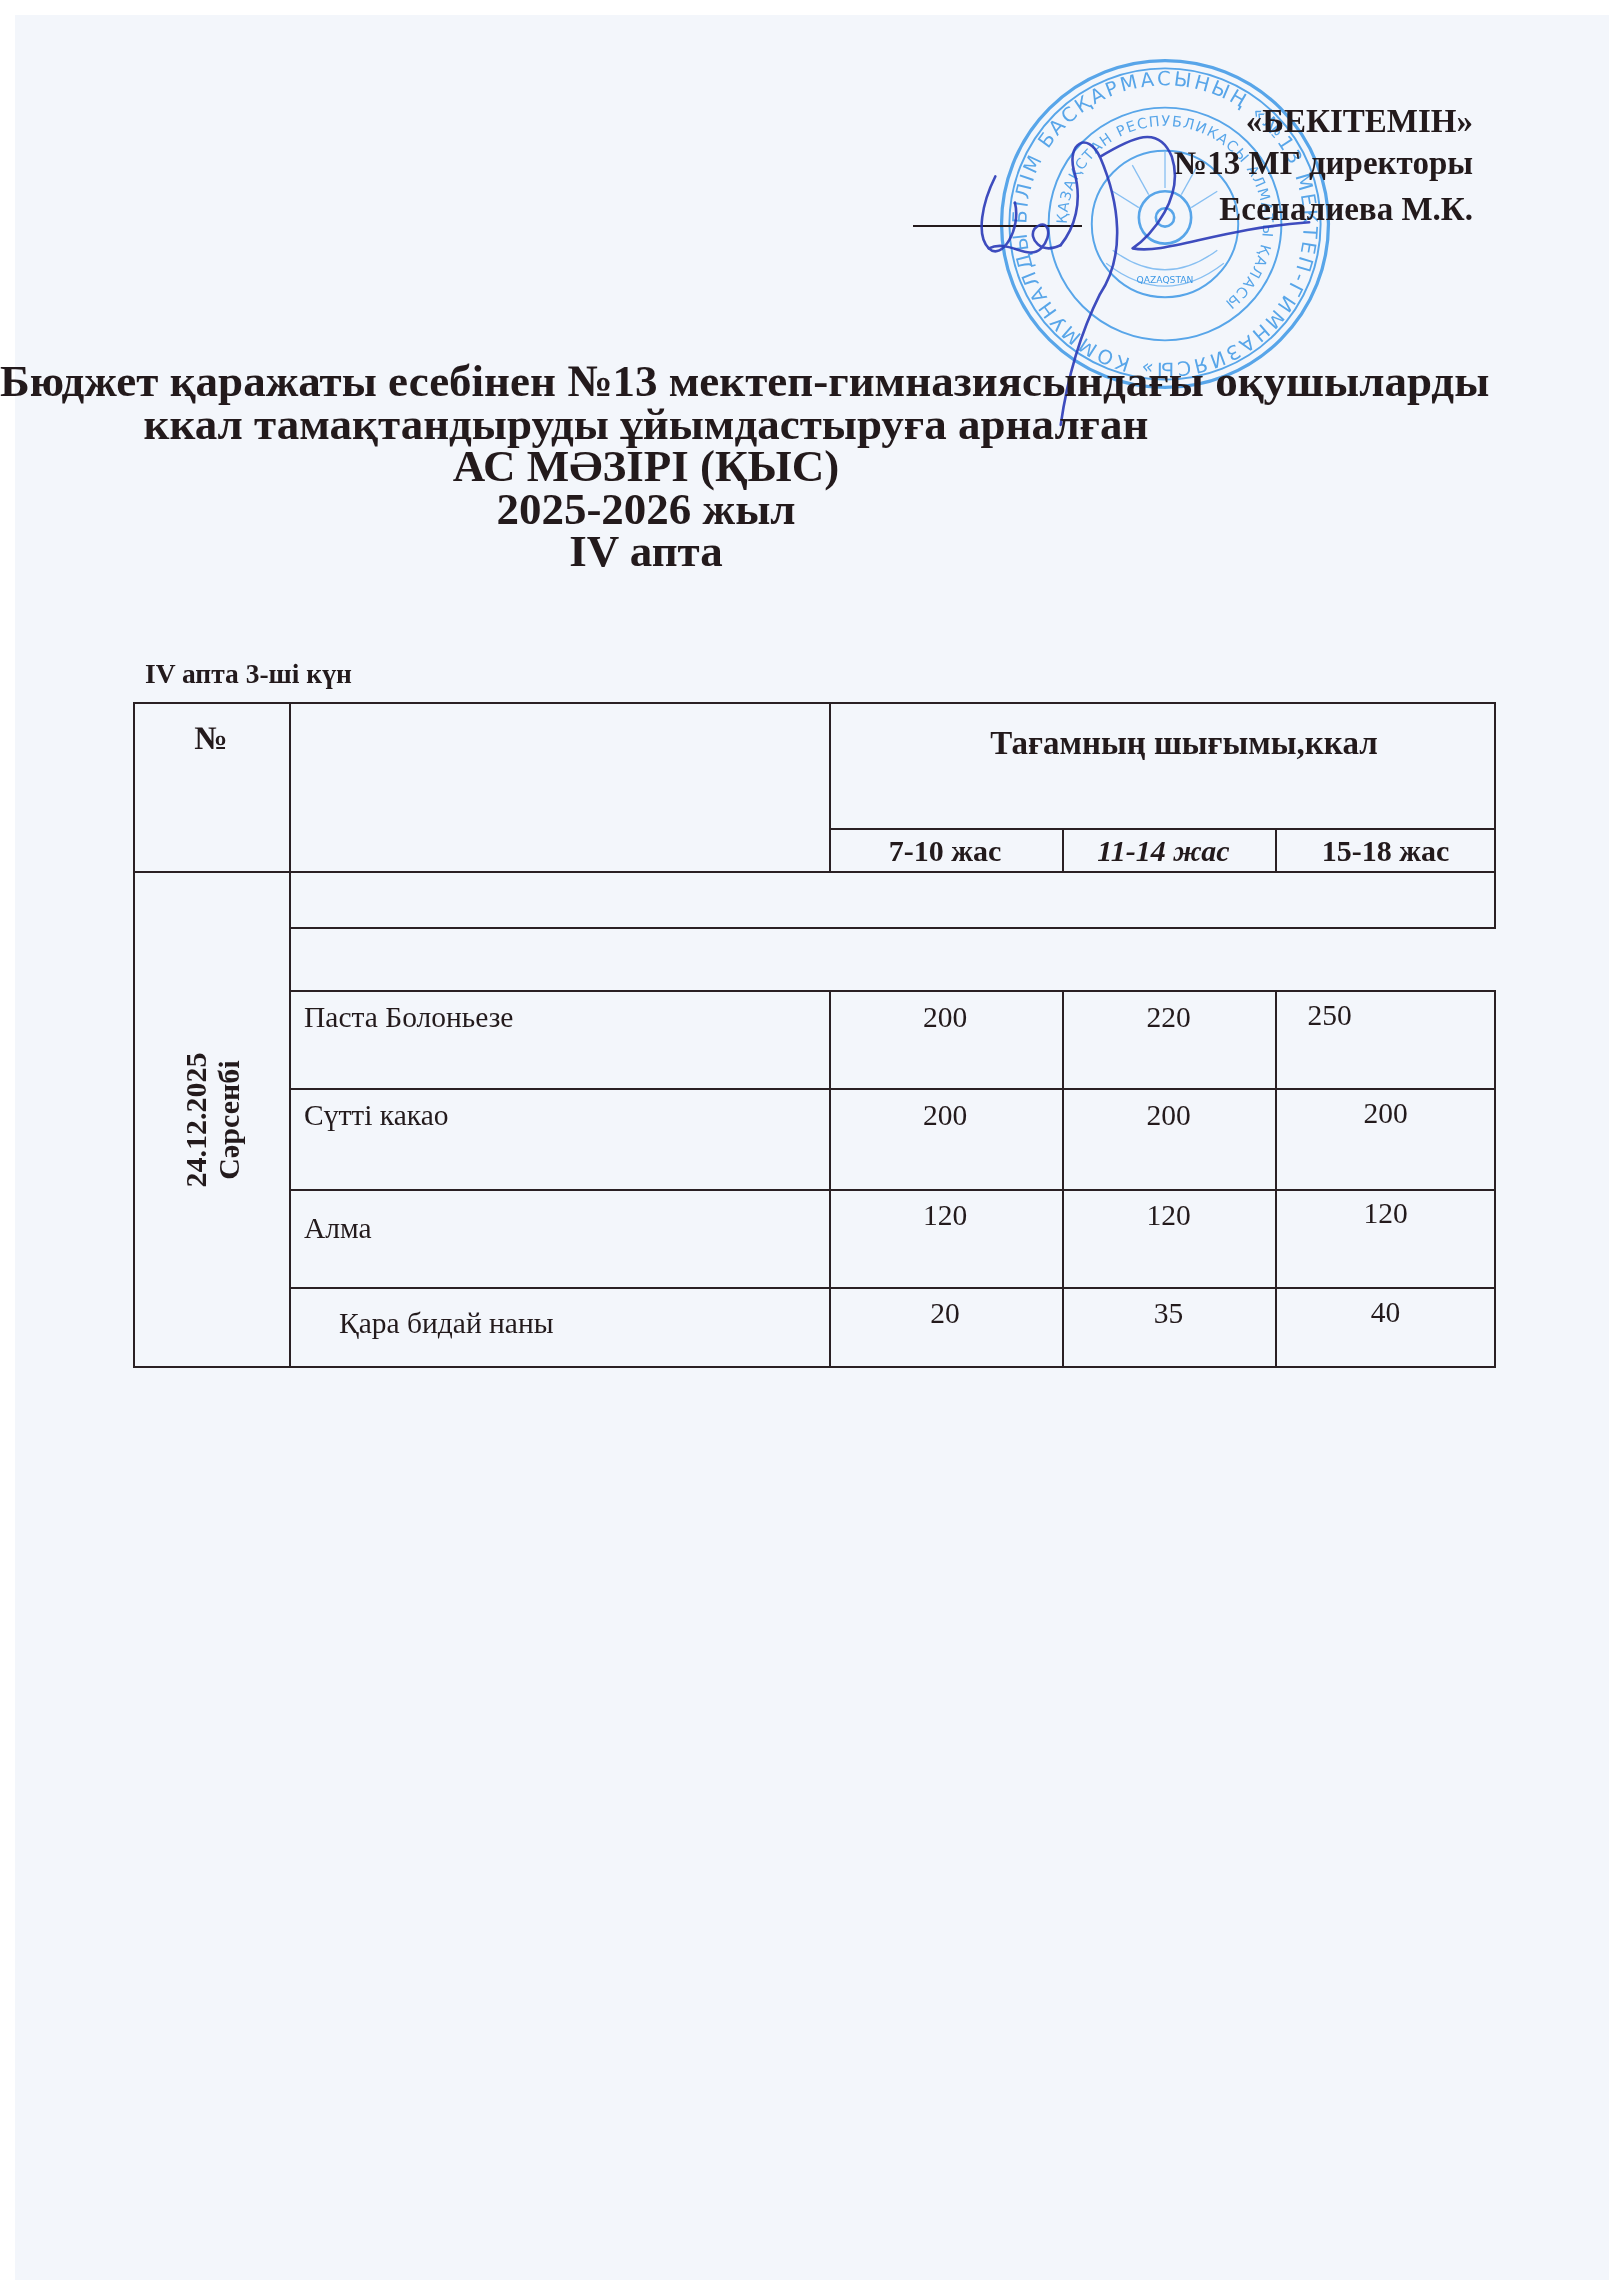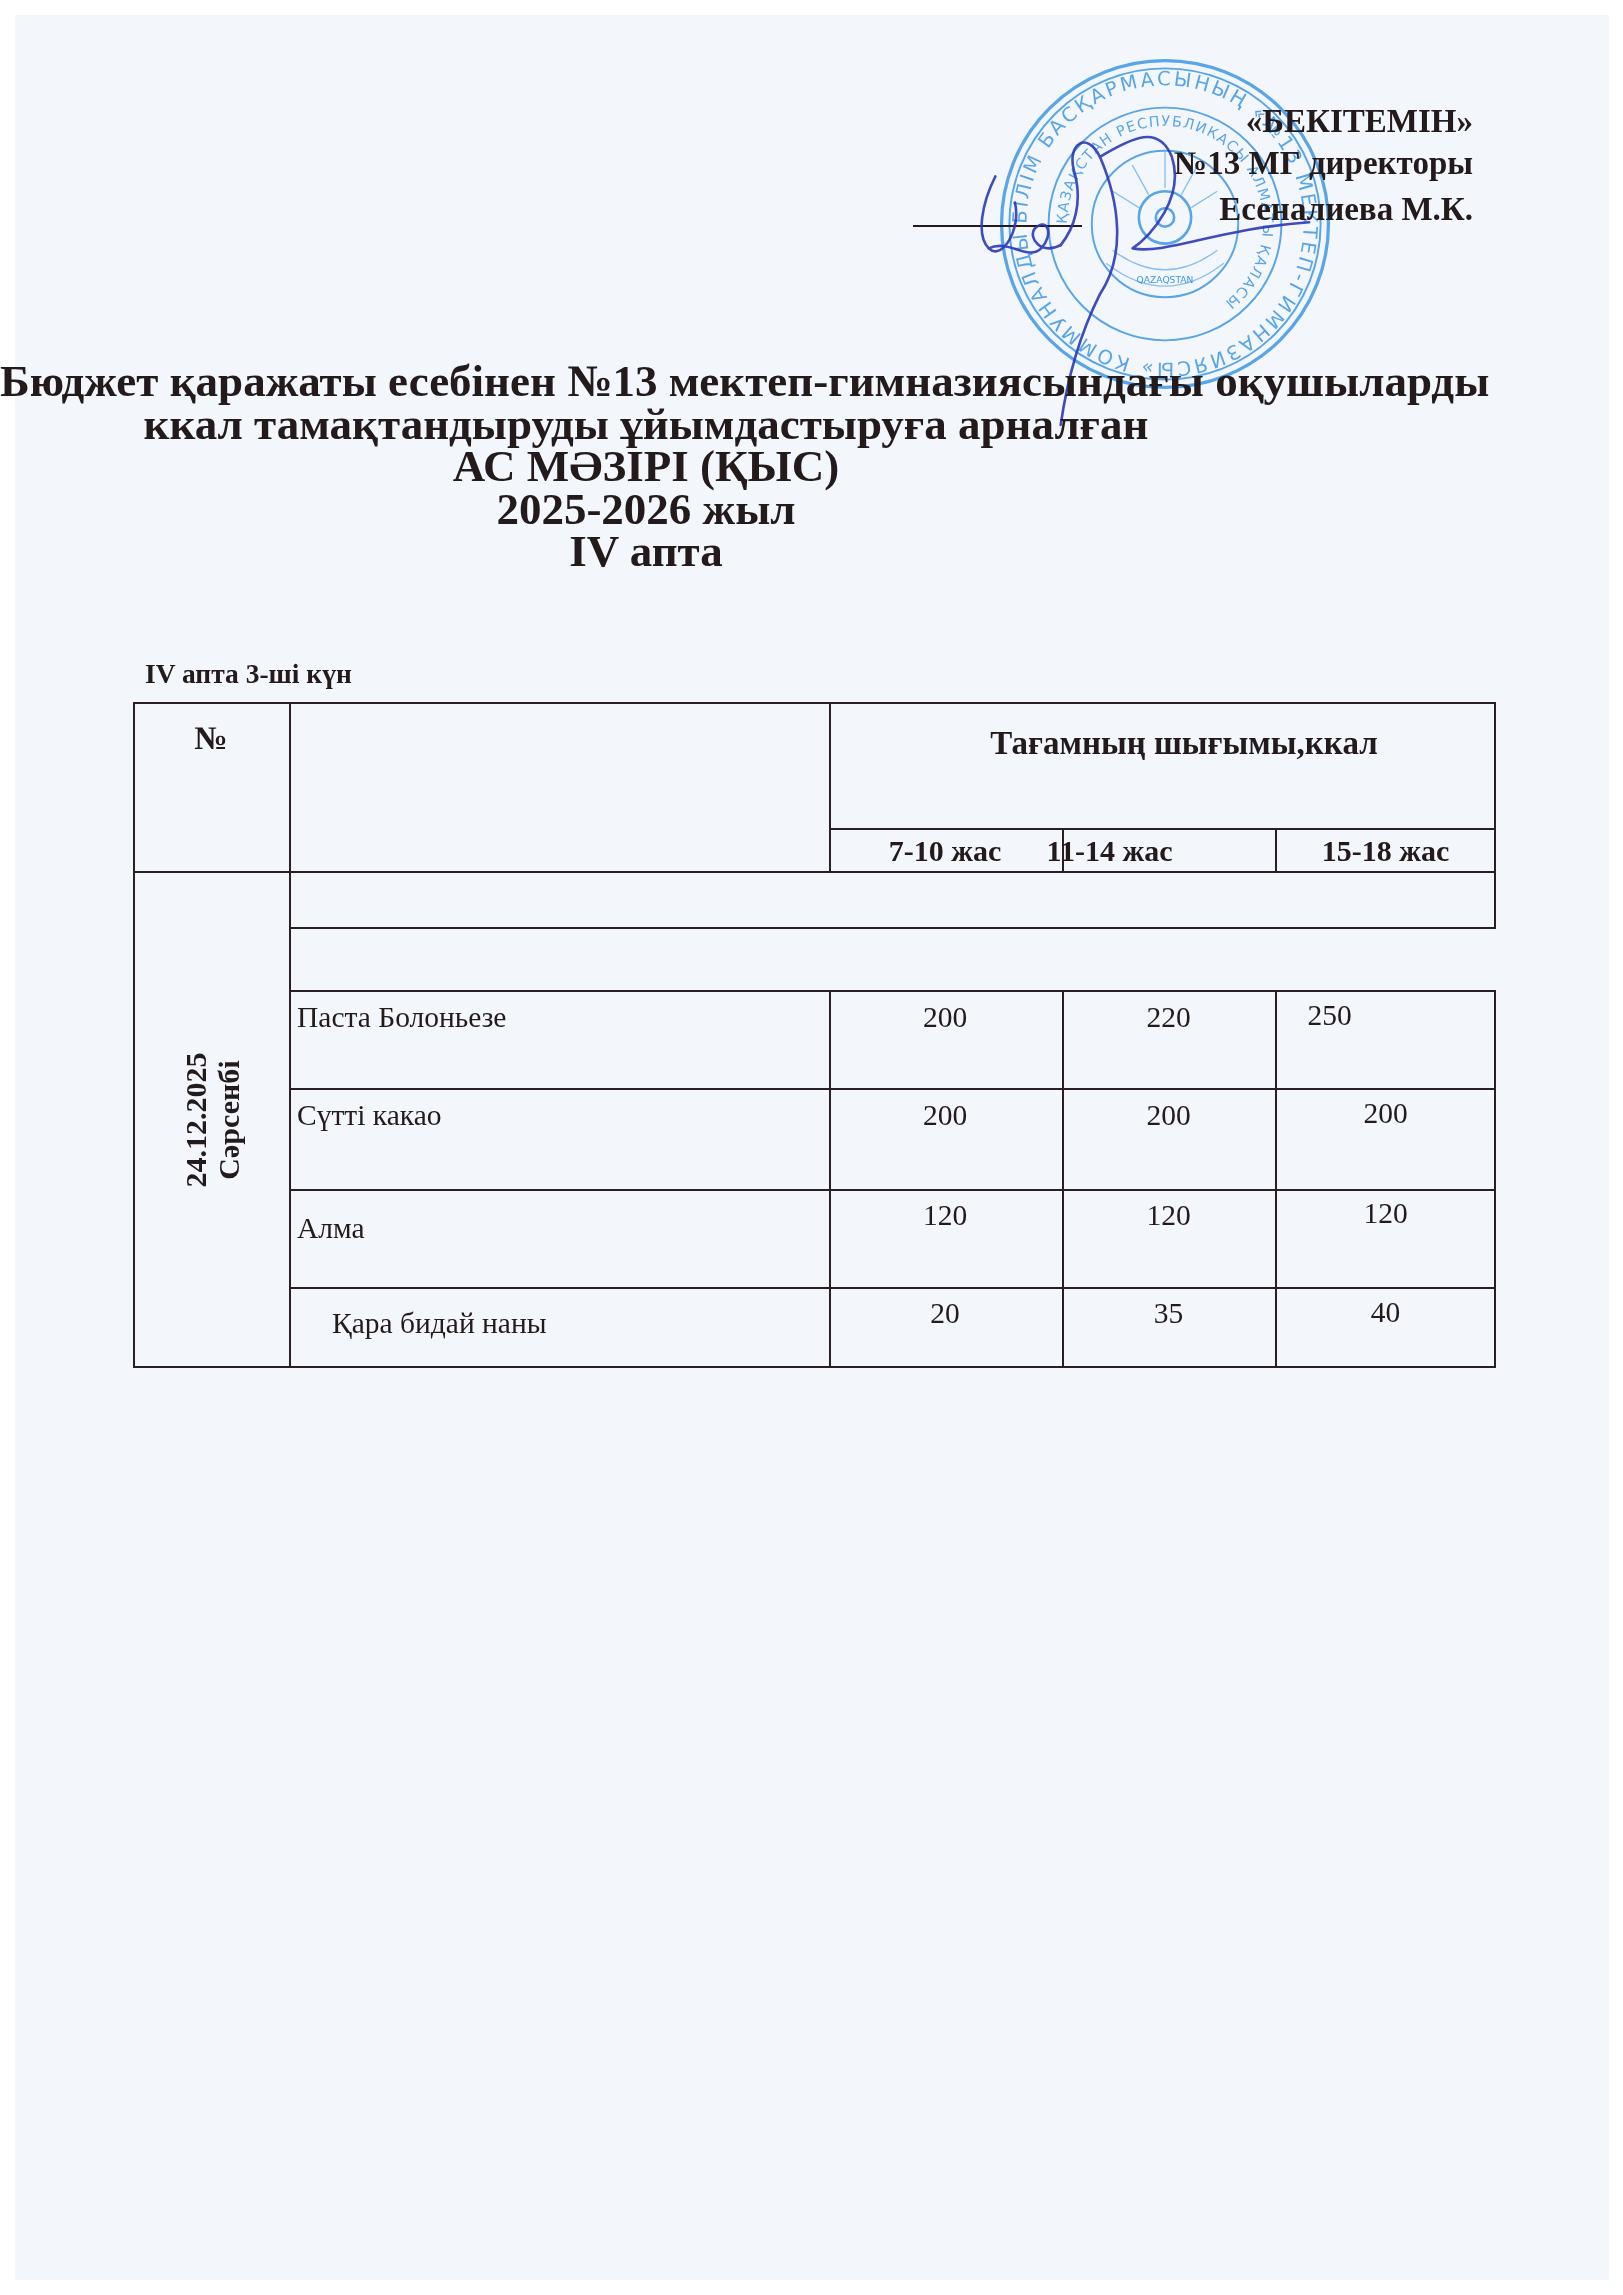--- a/index.html
+++ b/index.html
@@ -33,21 +33,21 @@
       position: absolute; left: 145px; top: 660px;
       font-weight: bold; font-size: 27.5px; line-height: 1; white-space: nowrap;
     }
     
     .tbl { position: absolute; left: 133px; top: 702px; width: 1363px; height: 668px; }
     .ln-h { position: absolute; height: 2px; background: #2a2024; }
     .ln-v { position: absolute; width: 2px; background: #2a2024; }
     .cell { position: absolute; display: flex; white-space: nowrap; }
     .hdr { font-weight: bold; font-size: 33px; line-height: 1; justify-content: center; }
     .sub { font-weight: bold; font-size: 30px; line-height: 1; justify-content: center; align-items: center; }
-    .food { font-size: 29.5px; line-height: 1; padding-left: 8px; }
+    .food { font-size: 29.5px; line-height: 1; padding-left: 15px; }
     .num { font-size: 29.5px; line-height: 1; justify-content: center; }
     .date-cell {
       position: absolute; left: 0; top: 170px; width: 156px; height: 495px;
       display: flex; align-items: center; justify-content: center;
     }
     .date-rot {
       transform: rotate(-90deg); text-align: center; white-space: nowrap;
       font-weight: bold; font-size: 30px; line-height: 33px;
     }
   </style>
@@ -129,21 +129,21 @@
   <div class="ln-v" style="left:1361px; top:0; height:226px;"></div>
   <div class="ln-v" style="left:696px; top:288px; height:378px;"></div>
   <div class="ln-v" style="left:929px; top:288px; height:378px;"></div>
   <div class="ln-v" style="left:1142px; top:288px; height:378px;"></div>
   <div class="ln-v" style="left:1361px; top:288px; height:378px;"></div>
 
   <div class="cell hdr" style="left:0; top:19.6px; width:156px;">№</div>
   <div class="cell hdr" style="left:696px; top:25px; width:710px;">Тағамның шығымы,ккал</div>
 
   <div class="cell sub" style="left:696px; top:128px; width:232px; height:41px;">7-10 жас</div>
-  <div class="cell sub" style="left:881px; top:128px; width:191px; height:41px;">11-14 жас</div>
+  <div class="cell sub" style="left:935px; top:128px; width:191px; height:41px;font-style:italic;">11-14 жас</div>
   <div class="cell sub" style="left:1142px; top:128px; width:221px; height:41px;">15-18 жас</div>
 
   <div class="date-cell">
     <div class="date-rot">
       <div>24.12.2025</div>
       <div>Сәрсенбі</div>
     </div>
   </div>
 
   <div class="cell food" style="left:156px; top:301px; width:526px;">Паста Болоньезе</div>

